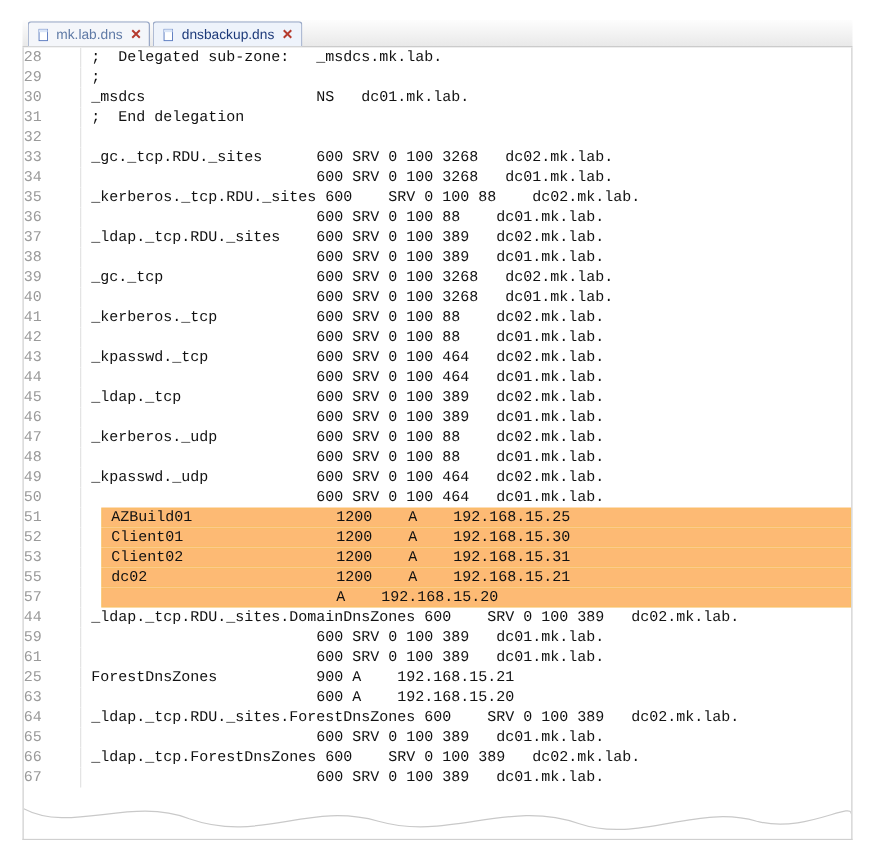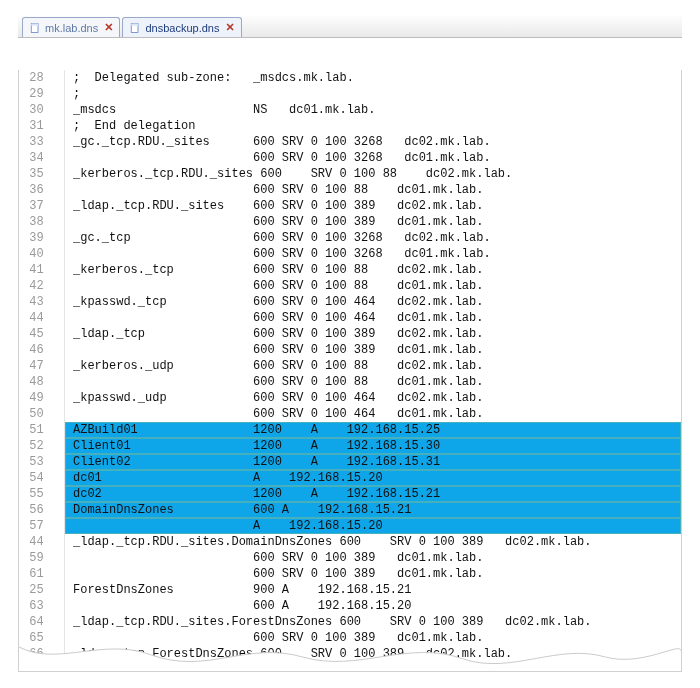--- a/index.html
+++ b/index.html
@@ -1,29 +1,29 @@
 <!DOCTYPE html>
 <html><head>
   <meta charset="utf-8">
   <style>
     * { margin:0; padding:0; box-sizing:border-box; }
     body { background:#fff; font-family:"Consolas","Courier New",monospace; font-size:12px; }
-    .viewport { width:700px; height:688px; margin:0 auto; background:#fff; display:flex; flex-direction:column; padding:16px 18px;gap:32px; }
+    .viewport { width:700px; height:688px; margin:0 auto; background:#fff; display:flex; flex-direction:column; padding:16px 18px; }
     .tabbar { height:22px; display:flex; align-items:flex-end; border-bottom:1px solid #bcbcbc; background:linear-gradient(#fdfdfd,#e9e9e9); padding-left:4px; font-family:"Segoe UI",Tahoma,sans-serif; font-size:11px; }
     .tab { display:flex; align-items:center; height:20px; padding:0 6px; margin-right:2px; border:1px solid #9aa9c7; border-bottom:none; background:#eef3fb; color:#1d3a7a; border-radius:3px 3px 0 0; cursor:pointer; }
     .tab.inactive { background:#f4f6fa; color:#5f7aa6; }
     .tab .icon { width:12px; height:12px; margin-right:4px; display:flex; align-items:center; justify-content:center; }
     .tab .icon svg { width:12px; height:12px; }
     .tab .close { margin-left:6px; color:#b53a2d; font-weight:bold; }
     .editor { flex:1; overflow:hidden; border:1px solid #d0d0d0; border-top:none; background:#fff; position:relative; }
     .lines { display:flex; flex-direction:column; }
     .line { display:flex; align-items:stretch; height:16px; line-height:16px; white-space:pre; }
-    .gutter { width:46px; text-align:center; padding-right:10px; color:#9a9a9a; background:#fff; border-right:1px solid #e4e4e4; user-select:none; }
+    .gutter { width:46px; text-align:left; padding-right:10px; color:#9a9a9a; background:#fff; border-right:1px solid #e4e4e4; user-select:none; }
     .code { flex:1; padding-left:8px; color:#111; }
-    .line.hl .code { background:#0ea5e9; box-shadow:inset 0 0 0 1px rgba(240,210,60,0.25); }
+    .line.hl .code { background:#fdba74; box-shadow:inset 0 0 0 1px rgba(240,210,60,0.25);margin-left:16px; }
     .line.hl + .line:not(.hl) .code, .line.hl:last-child .code { box-shadow:none; }
     
     .torn { position:absolute; left:0; right:0; bottom:0; height:34px; pointer-events:none; }
     .torn svg { width:100%; height:100%; display:block; }
   </style>
 </head>
 <body>
 
 <div class="viewport">
   <div class="tabbar">
@@ -48,20 +48,21 @@
       <span class="close">✕</span>
     </div>
   </div>
 
   <div class="editor">
     <div class="lines" id="lines">
         <div class="line"><div class="gutter">28</div><div class="code">;  Delegated sub-zone:   _msdcs.mk.lab.</div></div>
         <div class="line"><div class="gutter">29</div><div class="code">;</div></div>
         <div class="line"><div class="gutter">30</div><div class="code">_msdcs                   NS   dc01.mk.lab.</div></div>
         <div class="line"><div class="gutter">31</div><div class="code">;  End delegation</div></div>
+        <div class="line"><div class="gutter">32</div><div class="code"></div></div>
         <div class="line"><div class="gutter">33</div><div class="code">_gc._tcp.RDU._sites      600 SRV 0 100 3268   dc02.mk.lab.</div></div>
         <div class="line"><div class="gutter">34</div><div class="code">                         600 SRV 0 100 3268   dc01.mk.lab.</div></div>
         <div class="line"><div class="gutter">35</div><div class="code">_kerberos._tcp.RDU._sites 600    SRV 0 100 88    dc02.mk.lab.</div></div>
         <div class="line"><div class="gutter">36</div><div class="code">                         600 SRV 0 100 88    dc01.mk.lab.</div></div>
         <div class="line"><div class="gutter">37</div><div class="code">_ldap._tcp.RDU._sites    600 SRV 0 100 389   dc02.mk.lab.</div></div>
         <div class="line"><div class="gutter">38</div><div class="code">                         600 SRV 0 100 389   dc01.mk.lab.</div></div>
         <div class="line"><div class="gutter">39</div><div class="code">_gc._tcp                 600 SRV 0 100 3268   dc02.mk.lab.</div></div>
         <div class="line"><div class="gutter">40</div><div class="code">                         600 SRV 0 100 3268   dc01.mk.lab.</div></div>
         <div class="line"><div class="gutter">41</div><div class="code">_kerberos._tcp           600 SRV 0 100 88    dc02.mk.lab.</div></div>
         <div class="line"><div class="gutter">42</div><div class="code">                         600 SRV 0 100 88    dc01.mk.lab.</div></div>
@@ -69,23 +70,21 @@
         <div class="line"><div class="gutter">44</div><div class="code">                         600 SRV 0 100 464   dc01.mk.lab.</div></div>
         <div class="line"><div class="gutter">45</div><div class="code">_ldap._tcp               600 SRV 0 100 389   dc02.mk.lab.</div></div>
         <div class="line"><div class="gutter">46</div><div class="code">                         600 SRV 0 100 389   dc01.mk.lab.</div></div>
         <div class="line"><div class="gutter">47</div><div class="code">_kerberos._udp           600 SRV 0 100 88    dc02.mk.lab.</div></div>
         <div class="line"><div class="gutter">48</div><div class="code">                         600 SRV 0 100 88    dc01.mk.lab.</div></div>
         <div class="line"><div class="gutter">49</div><div class="code">_kpasswd._udp            600 SRV 0 100 464   dc02.mk.lab.</div></div>
         <div class="line"><div class="gutter">50</div><div class="code">                         600 SRV 0 100 464   dc01.mk.lab.</div></div>
         <div class="line hl"><div class="gutter">51</div><div class="code">AZBuild01                1200    A    192.168.15.25</div></div>
         <div class="line hl"><div class="gutter">52</div><div class="code">Client01                 1200    A    192.168.15.30</div></div>
         <div class="line hl"><div class="gutter">53</div><div class="code">Client02                 1200    A    192.168.15.31</div></div>
-        <div class="line hl"><div class="gutter">54</div><div class="code">dc01                     A    192.168.15.20</div></div>
         <div class="line hl"><div class="gutter">55</div><div class="code">dc02                     1200    A    192.168.15.21</div></div>
-        <div class="line hl"><div class="gutter">56</div><div class="code">DomainDnsZones           600 A    192.168.15.21</div></div>
         <div class="line hl"><div class="gutter">57</div><div class="code">                         A    192.168.15.20</div></div>
         <div class="line"><div class="gutter">44</div><div class="code">_ldap._tcp.RDU._sites.DomainDnsZones 600    SRV 0 100 389   dc02.mk.lab.</div></div>
         <div class="line"><div class="gutter">59</div><div class="code">                         600 SRV 0 100 389   dc01.mk.lab.</div></div>
         <div class="line"><div class="gutter">61</div><div class="code">                         600 SRV 0 100 389   dc01.mk.lab.</div></div>
         <div class="line"><div class="gutter">25</div><div class="code">ForestDnsZones           900 A    192.168.15.21</div></div>
         <div class="line"><div class="gutter">63</div><div class="code">                         600 A    192.168.15.20</div></div>
         <div class="line"><div class="gutter">64</div><div class="code">_ldap._tcp.RDU._sites.ForestDnsZones 600    SRV 0 100 389   dc02.mk.lab.</div></div>
         <div class="line"><div class="gutter">65</div><div class="code">                         600 SRV 0 100 389   dc01.mk.lab.</div></div>
         <div class="line"><div class="gutter">66</div><div class="code">_ldap._tcp.ForestDnsZones 600    SRV 0 100 389   dc02.mk.lab.</div></div>
         <div class="line"><div class="gutter">67</div><div class="code">                         600 SRV 0 100 389   dc01.mk.lab.</div></div>

